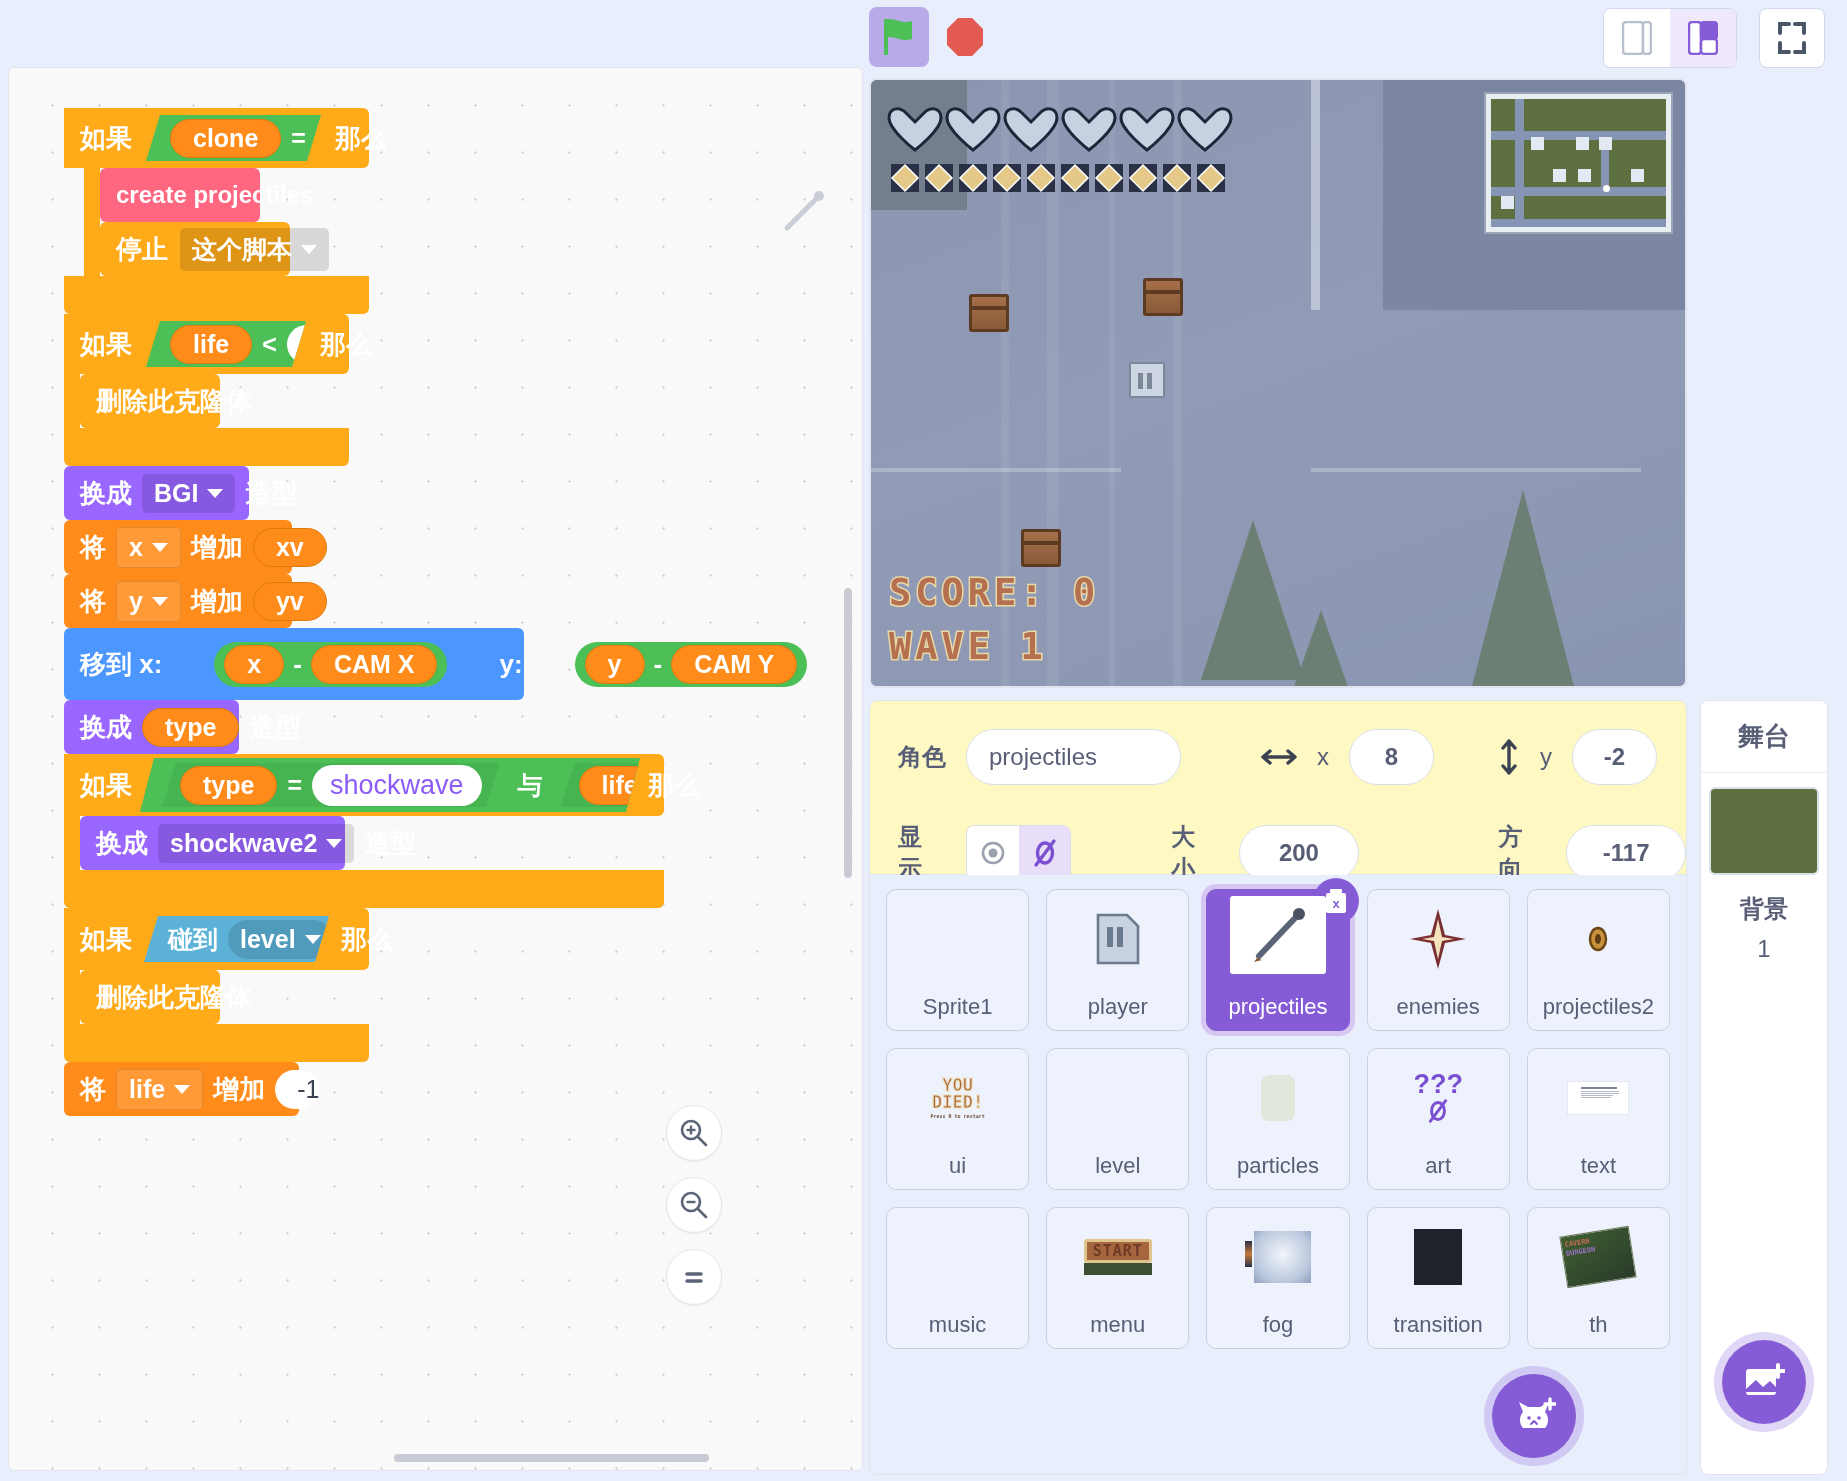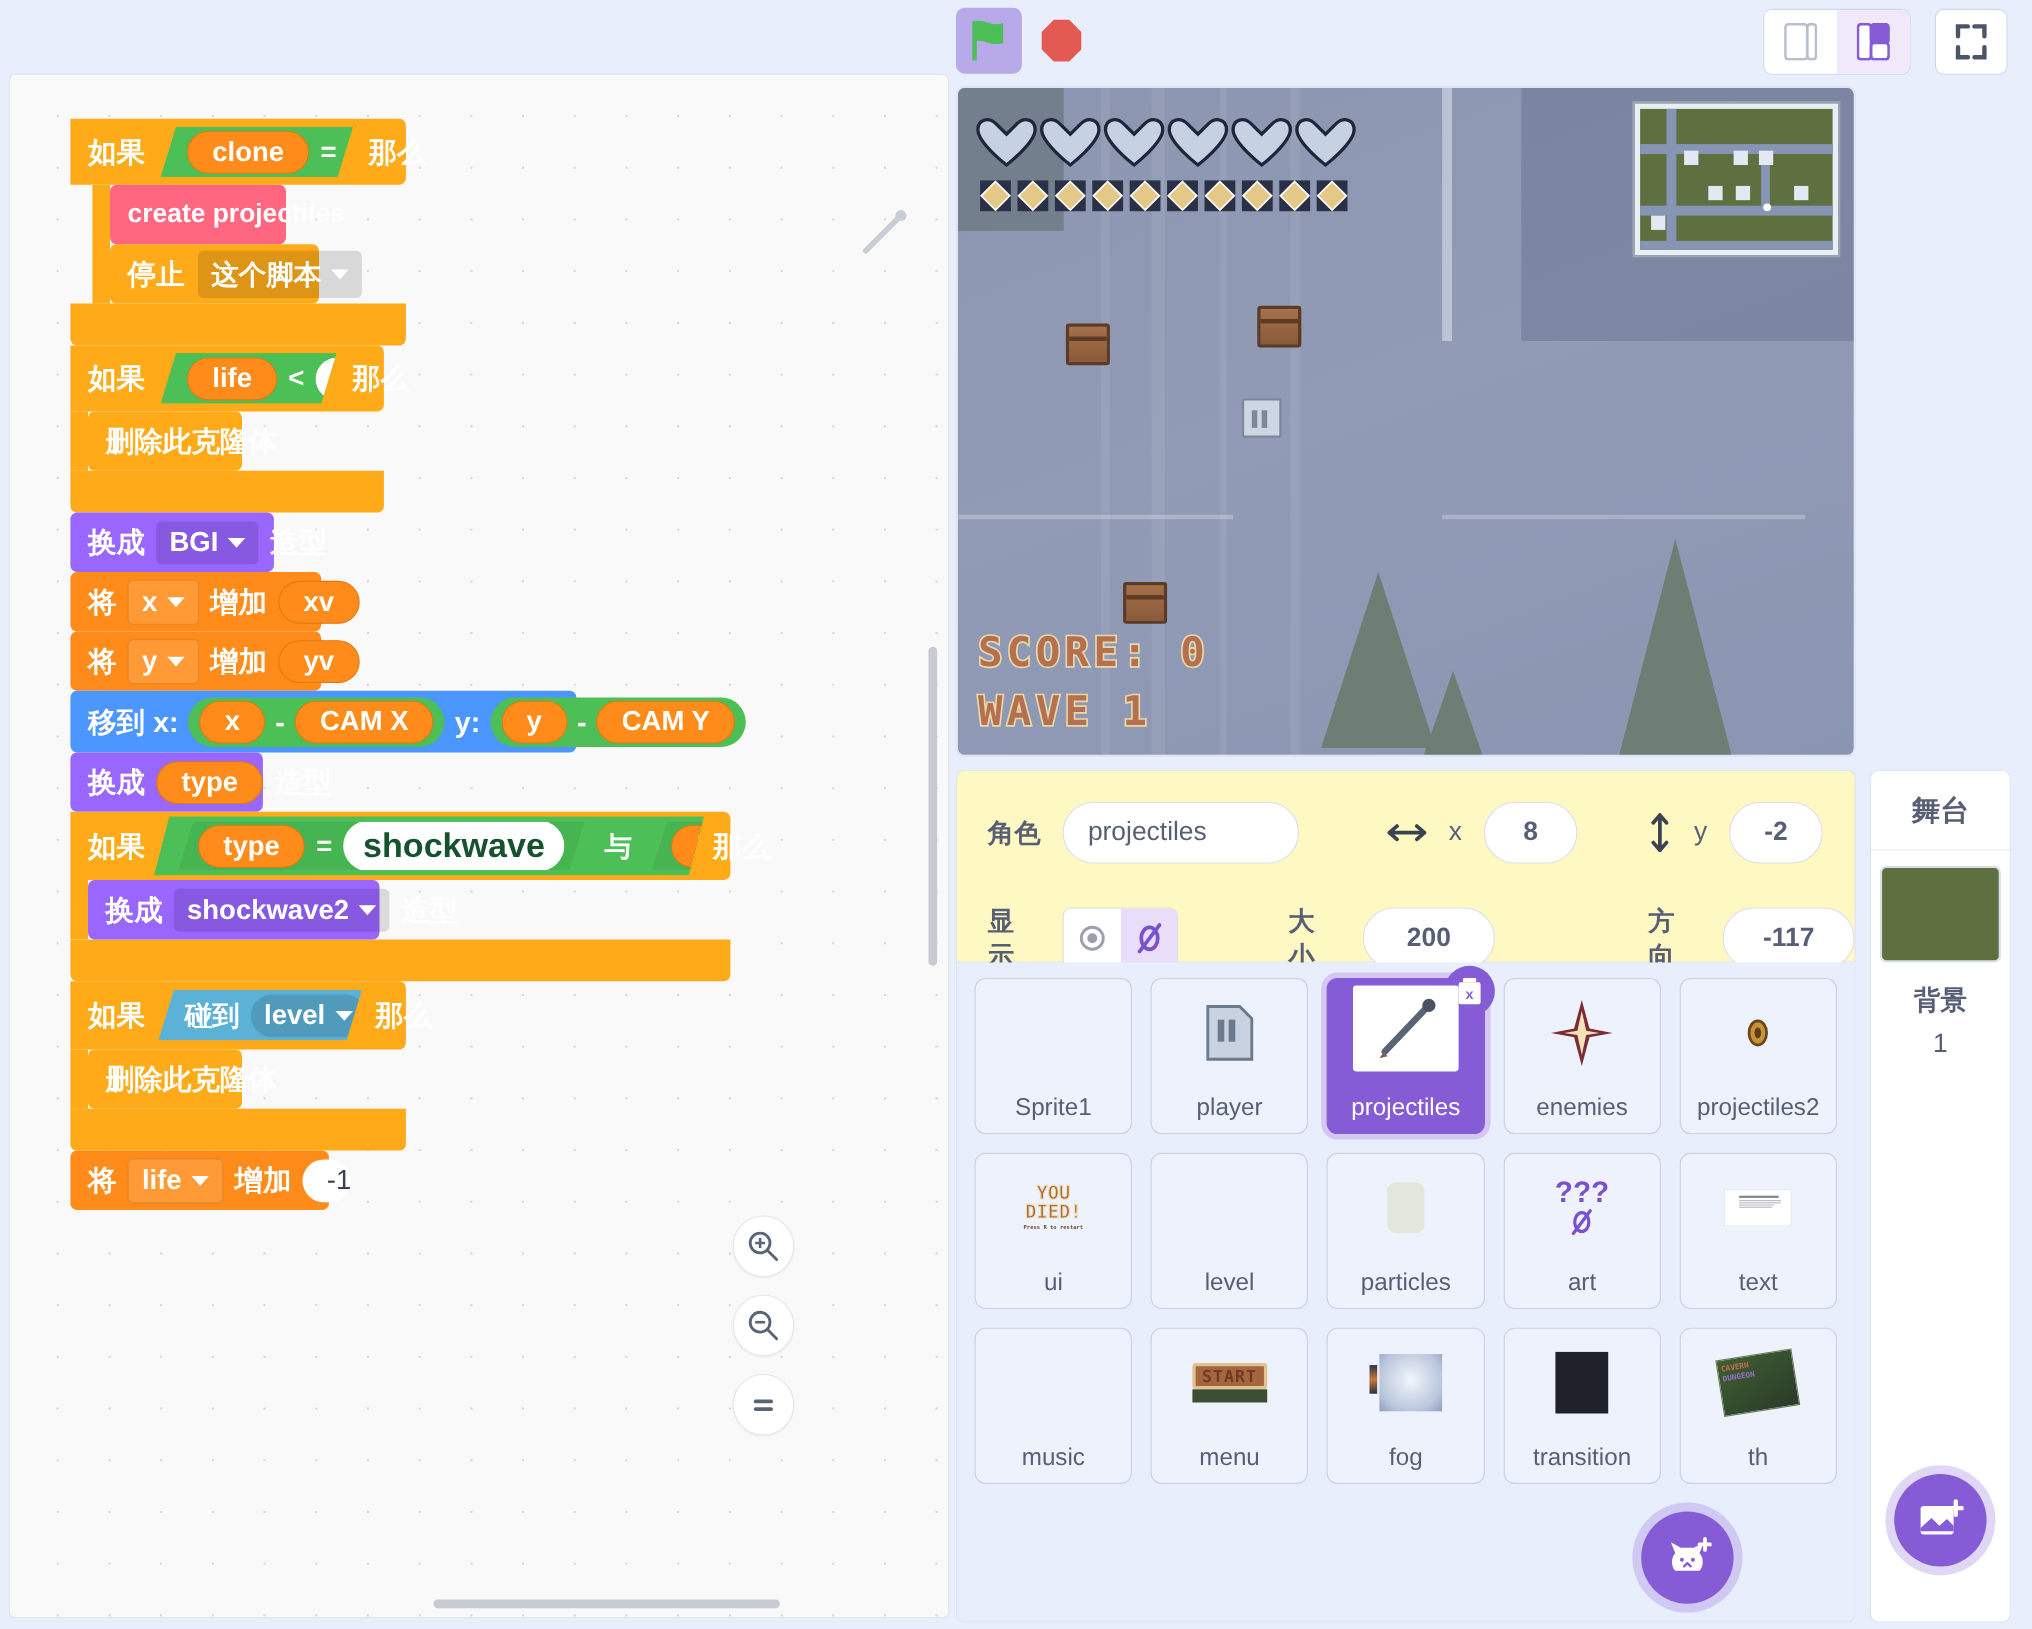--- a/index.html
+++ b/index.html
@@ -39,21 +39,21 @@
   .ctl { background:#ffab19; }
   .motion { background:#4c97ff; }
   .looks { background:#9966ff; }
   .vars { background:#ff8c1a; }
   .custom { background:#ff6680; }
 
   
   .drop { background:rgba(0,0,0,0.13); border-radius:5px; padding:5px 12px; display:inline-flex; align-items:center; gap:9px; font-size:25px; }
   .oval-var { background:#ff8c1a; border:1px solid #e07a0e; border-radius:26px; padding:4px 22px; font-size:25px; color:#fff; }
   .num-in { background:#fff; color:#3b4252; border-radius:26px; padding:5px 22px; font-size:25px; font-weight:normal; min-width:30px; text-align:center; }
-  .txt-in { background:#fff; color:#14532d; border-radius:26px; padding:5px 18px; font-size:31px; font-weight:bold; }
+  .txt-in { background:#fff; color:#8b5cf6; border-radius:26px; padding:5px 18px; font-size:27px; font-weight:normal; }
   .caret { width:0; height:0; border-left:8px solid transparent; border-right:8px solid transparent; border-top:9px solid #fff; display:inline-block; }
 
   
   .hex { display:inline-flex; align-items:center; gap:10px; padding:4px 24px; height:46px;
          background:#4cbf56; color:#fff; font-size:25px;
          clip-path: polygon(14px 0, 100% 0, calc(100% - 14px) 100%, 0 100%); }
   .hexgreen { background:#4cbf56; }
   .hexblue { background:#5cb1d6; }
 
   .cwrap { position:relative; }
@@ -258,21 +258,21 @@
       <div class="blk vars" style="width:228px; border-radius:6px;">
         <span>将</span>
         <span class="drop" style="margin:0 10px; background:rgba(255,255,255,0.13); border:1px solid rgba(0,0,0,.12);">
           <span>y</span>
           <i class="caret"></i>
         </span>
         <span>增加</span>
         <span class="oval-var" style="margin-left:10px;">yv</span>
       </div>
 
-      <div class="blk motion" style="width:460px; height:56px; border-radius:6px;">
+      <div class="blk motion" style="width:460px; height:72px; border-radius:6px;gap:43px;">
         <span style="font-weight:bold;">移到 x:</span>
         <span style="display:inline-flex; align-items:center; gap:9px; background:#4cbf56; border-radius:26px; padding:3px 10px; margin:0 9px;">
           <span class="oval-var">x</span>
           <span>-</span>
           <span class="oval-var">CAM X</span>
         </span>
         <span style="font-weight:bold;">y:</span>
         <span style="display:inline-flex; align-items:center; gap:9px; background:#4cbf56; border-radius:26px; padding:3px 10px; margin-left:9px;">
           <span class="oval-var">y</span>
           <span>-</span>

